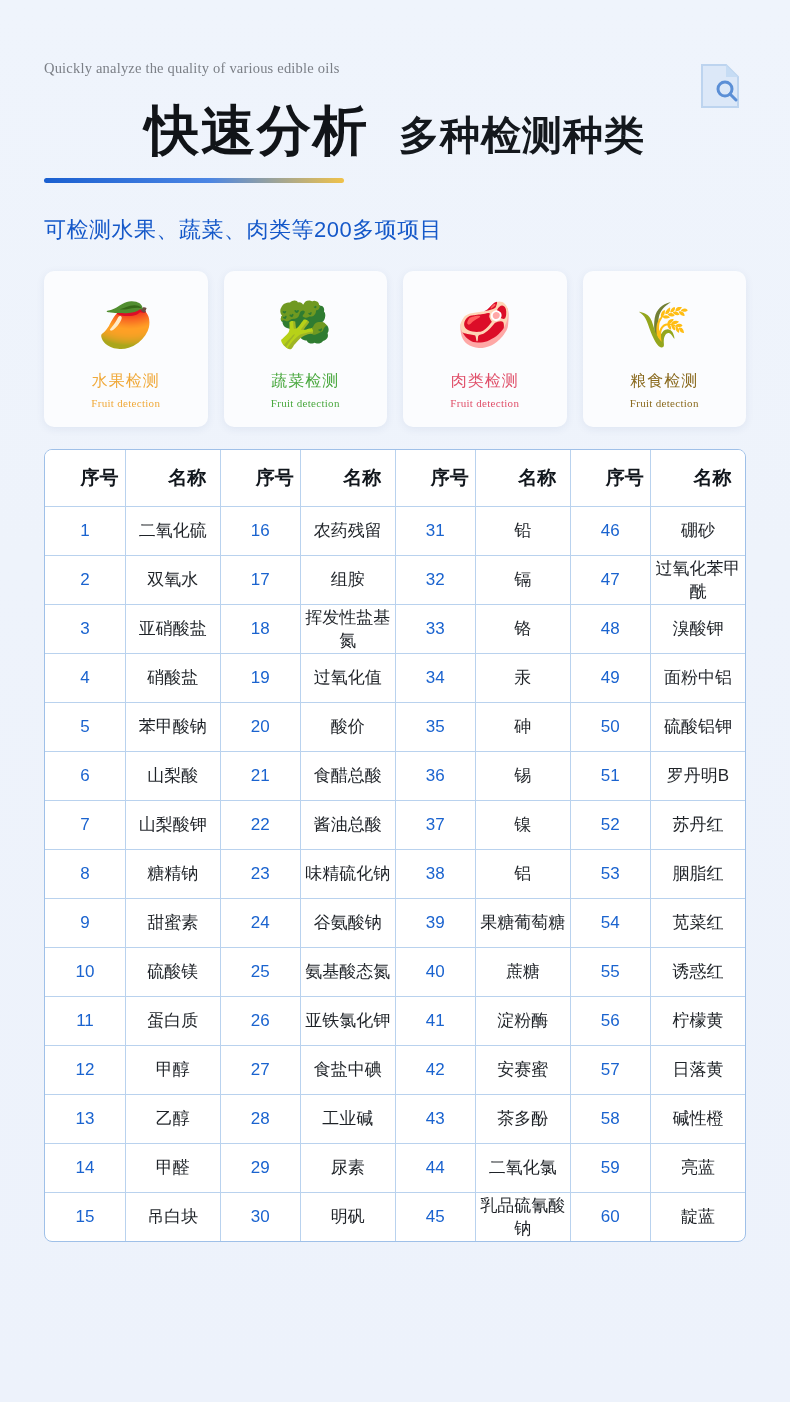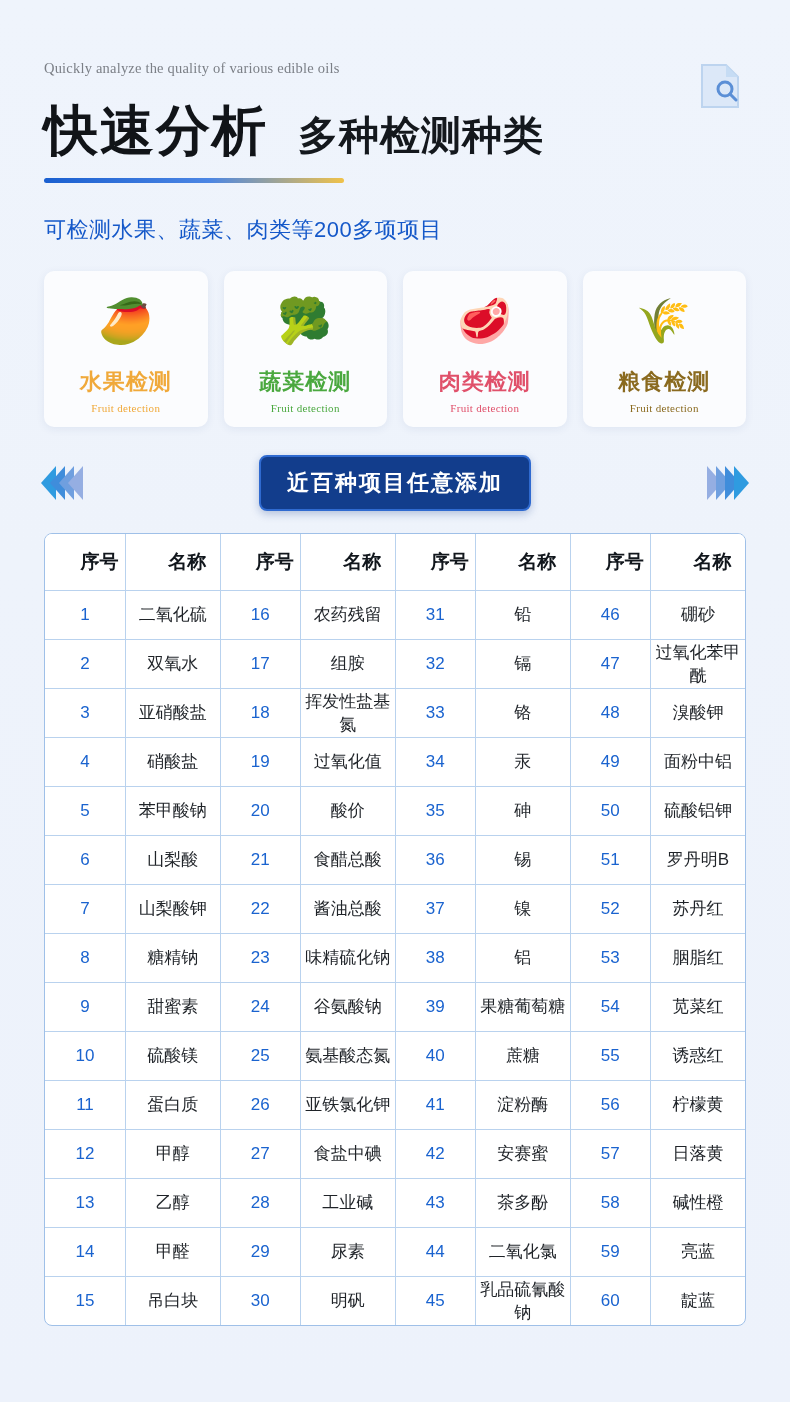--- a/index.html
+++ b/index.html
@@ -26,20 +26,21 @@
     font-family: "Liberation Serif", serif;
     font-size: 14.5px;
     color: #7b7f86;
     letter-spacing: 0.2px;
   }
   .title-row {
     margin-top: 18px;
     display: flex;
     align-items: baseline;
     gap: 30px;
+    justify-content: center;
   }
   .title-main {
     font-family: "Liberation Sans", sans-serif;
     font-size: 54px;
     font-weight: bold;
     color: #111418;
     letter-spacing: 2px;
   }
   .title-sub {
     font-size: 40px;
@@ -89,22 +90,22 @@
     padding-top: 6px;
   }
   .card .emoji {
     font-size: 44px;
     line-height: 54px;
     height: 60px;
     display: flex;
     align-items: center;
   }
   .card .cn {
-    font-size: 22px;
-    font-weight: bold;
+    font-size: 16px;
+    font-weight: normal;
     letter-spacing: 1px;
     margin-top: 16px;
   }
   .card .en {
     font-family: "Liberation Serif", serif;
     font-size: 11px;
     margin-top: 5px;
     letter-spacing: 0.3px;
     text-align: center;
   }
@@ -215,35 +216,20 @@
       <span class="cn" style="color:#e0506a">肉类检测</span>
       <span class="en" style="color:#e0506a">Fruit detection</span>
     </div>
     <div class="card">
       <span class="emoji">🌾</span>
       <span class="cn" style="color:#8a6a1f">粮食检测</span>
       <span class="en" style="color:#8a6a1f">Fruit detection</span>
     </div>
   </div>
 
-  <div class="banner-row">
-    <div class="chev-group">
-      <span class="chev chev-left" style="color:#2f9be0"></span>
-      <span class="chev chev-left" style="color:#3f8ddb"></span>
-      <span class="chev chev-left" style="color:#6f9fdf"></span>
-      <span class="chev chev-left" style="color:#95aee2"></span>
-    </div>
-    <div class="pill">近百种项目任意添加</div>
-    <div class="chev-group">
-      <span class="chev chev-right" style="color:#95aee2"></span>
-      <span class="chev chev-right" style="color:#6f9fdf"></span>
-      <span class="chev chev-right" style="color:#3f8ddb"></span>
-      <span class="chev chev-right" style="color:#2f9be0"></span>
-    </div>
-  </div>
 
   <div class="table-wrap">
     <table>
       <thead>
         <tr>
           <th>序号</th>
           <th>名称</th>
           <th>序号</th>
           <th>名称</th>
           <th>序号</th>

